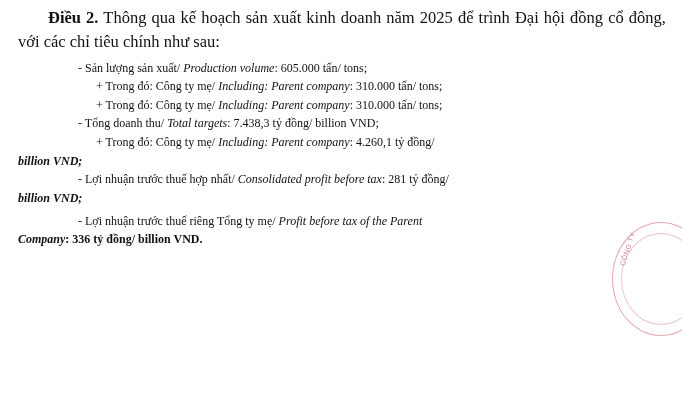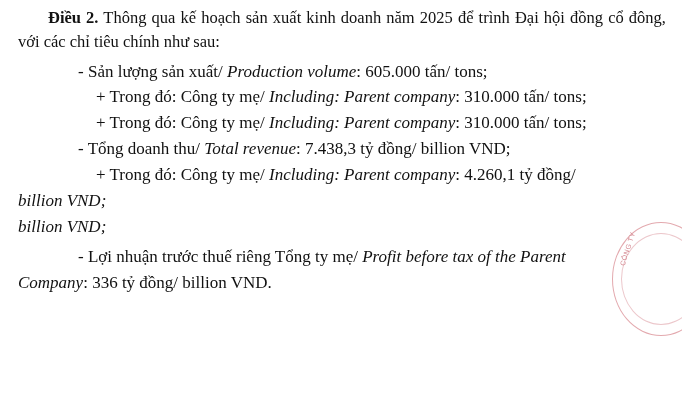--- a/index.html
+++ b/index.html
@@ -43,31 +43,32 @@
   }
   .ital {
     font-style: italic;
   }
   .bold-ital {
     font-weight: bold;
     font-style: italic;
   }
   .bullet-line {
     margin: 0 0 1px 0;
-    font-size: 17px;
+    font-size: 12px;
     line-height: 1.47;
   }
   .lvl1 {
     padding-left: 60px;
   }
   .lvl2 {
     padding-left: 78px;
   }
   .cont {
     padding-left: 0px;
+    font-weight: bold;
   }
   .spacer-sm {
     height: 4px;
   }
   
   .stamp {
     position: absolute;
     right: -26px;
     top: 222px;
     width: 96px;
@@ -133,29 +134,33 @@
     </p>
 
 
     <p class="bullet-line lvl2">
       <span>+</span>
       <span>Trong đó: Công ty mẹ/</span><span class="ital"> Including: Parent company</span><span>: 310.000 tấn/ tons;</span>
     </p>
 
     <p class="bullet-line lvl1">
       <span>-</span>
-      <span>Tổng doanh thu/</span><span class="ital"> Total revenue</span><span>: 7.438,3 tỷ đồng/ billion VND;</span>
+      <span>Tổng doanh thu/</span><span class="ital"> Total targets</span><span>: 7.438,3 tỷ đồng/ billion VND;</span>
     </p>
 
     <p class="bullet-line lvl2">
       <span>+</span>
       <span>Trong đó: Công ty mẹ/</span><span class="ital"> Including:  Parent  company</span><span>: 4.260,1 tỷ đồng/</span>
     </p>
     <p class="bullet-line cont ital">billion VND;</p>
 
+    <p class="bullet-line lvl1">
+      <span>-</span>
+      <span>Lợi nhuận trước thuế hợp nhất/</span><span class="ital"> Consolidated profit before tax</span><span>: 281 tỷ đồng/</span>
+    </p>
     <p class="bullet-line cont ital">billion VND;</p>
 
     <div class="spacer-sm"></div>
 
     <p class="bullet-line lvl1">
       <span>-</span>
       <span>Lợi nhuận trước thuế riêng Tổng ty mẹ/</span><span class="ital"> Profit before tax of the Parent</span>
     </p>
     <p class="bullet-line cont">
       <span class="ital">Company</span><span>: 336 tỷ đồng/ billion VND.</span>

